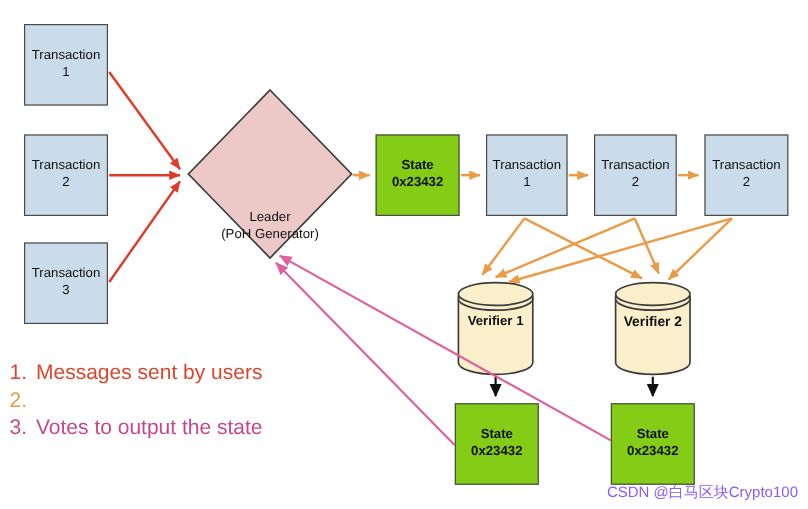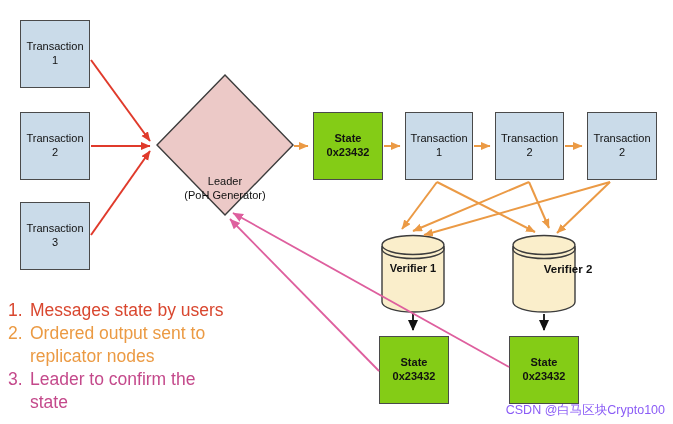--- a/index.html
+++ b/index.html
@@ -133,34 +133,33 @@
     </g>
   </svg>
 
   <div class="float-label" style="left:160px;top:144px;width:130px;height:38px;margin-top:26px;">
     <span class="node-label">Leader
 (PoH Generator)</span>
   </div>
   <div class="float-label" style="left:383px;top:260px;width:60px;height:18px;">
     <span class="node-label bold" style="font-size:11px;">Verifier 1</span>
   </div>
-  <div class="float-label" style="left:514px;top:260px;width:60px;height:18px;padding-left:24px;">
+  <div class="float-label" style="left:514px;top:260px;width:60px;height:18px;">
     <span class="node-label bold" style="font-size:11.5px;">Verifier 2</span>
   </div>
 
   <div class="legend">
     <div class="legend-row legend-1">
       <span class="legend-num">1.</span>
-      <span class="legend-text">Messages state by users</span>
+      <span class="legend-text">Messages sent by users</span>
     </div>
     <div class="legend-row legend-2">
       <span class="legend-num">2.</span>
-      <span class="legend-text">Ordered output sent to replicator nodes</span>
     </div>
     <div class="legend-row legend-3">
       <span class="legend-num">3.</span>
-      <span class="legend-text">Leader to confirm the state</span>
+      <span class="legend-text">Votes to output the state</span>
     </div>
   </div>
 
   <div class="watermark">CSDN @白马区块Crypto100</div>
 
 </div>
 
 </body></html>

